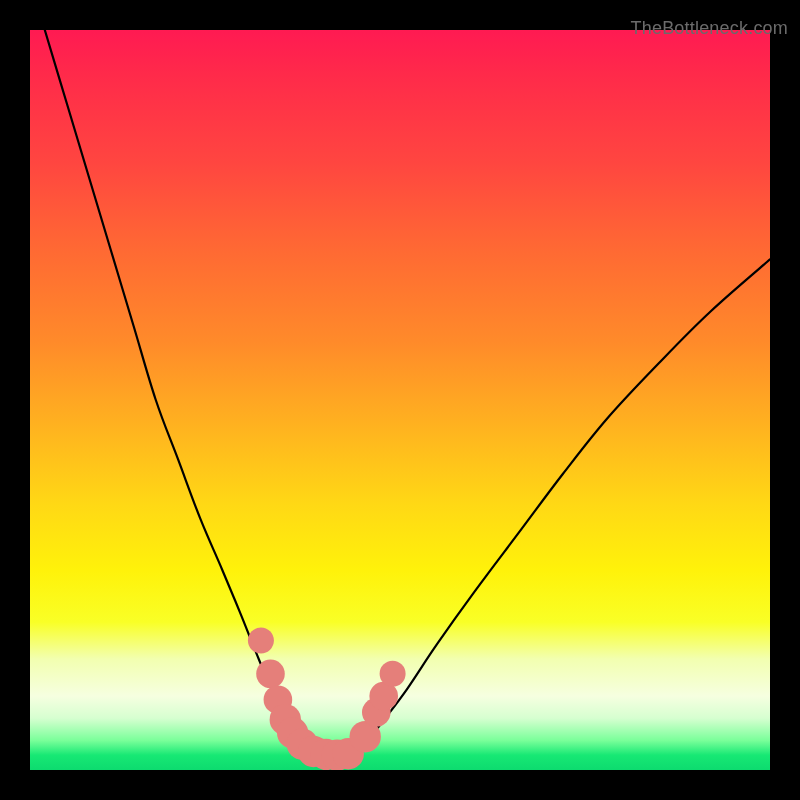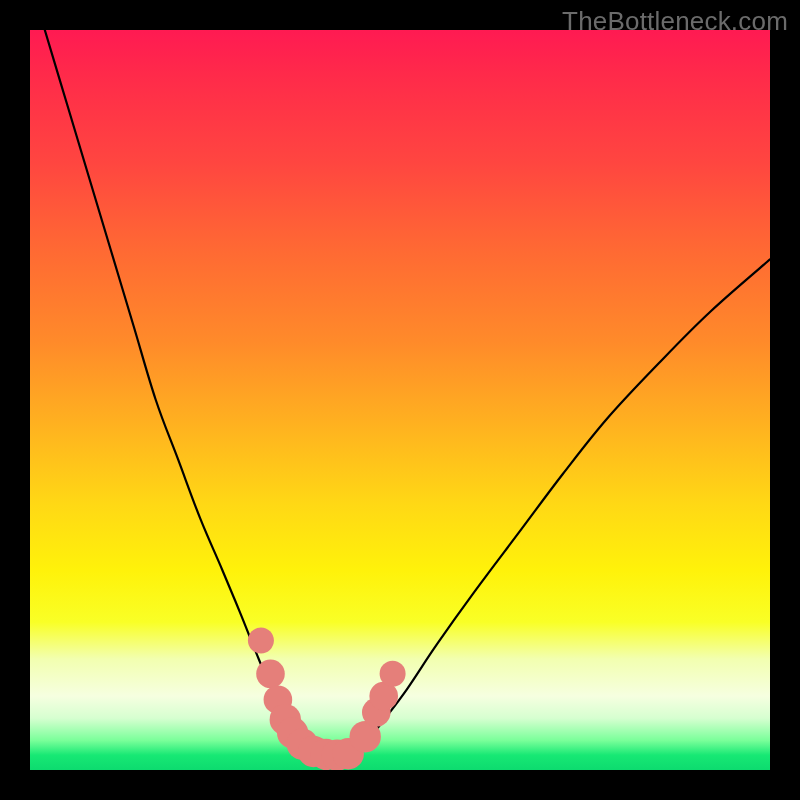--- a/index.html
+++ b/index.html
@@ -40,24 +40,24 @@
       #f2ffb0 85%,
       #f6ffe0 90%,
       #d6ffd0 93%,
       #7aff9a 96%,
       #17e874 98%,
       #0ddb6f 100%
     );
   }
   .watermark {
     position: absolute;
-    top: 6px;
+    top: 18px;
     right: 12px;
     color: #6b6b6b;
-    font-size: 26px;
+    font-size: 18px;
     letter-spacing: 0.2px;
   }
   svg.curve {
     position: absolute;
     left: 0;
     top: 0;
     width: 740px;
     height: 740px;
   }
 </style>

